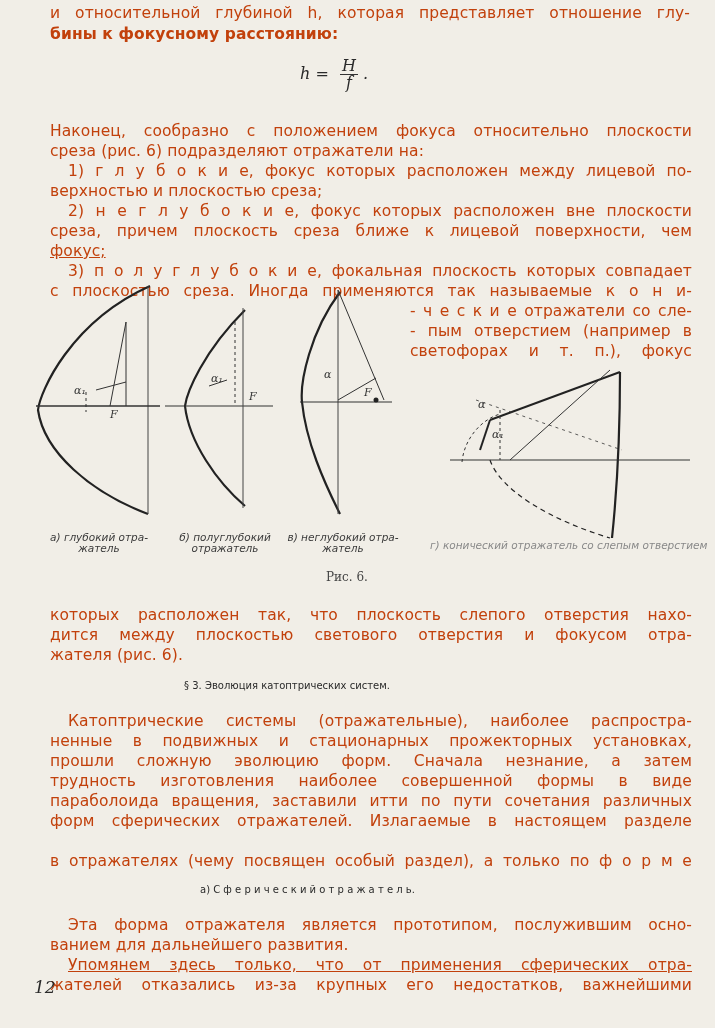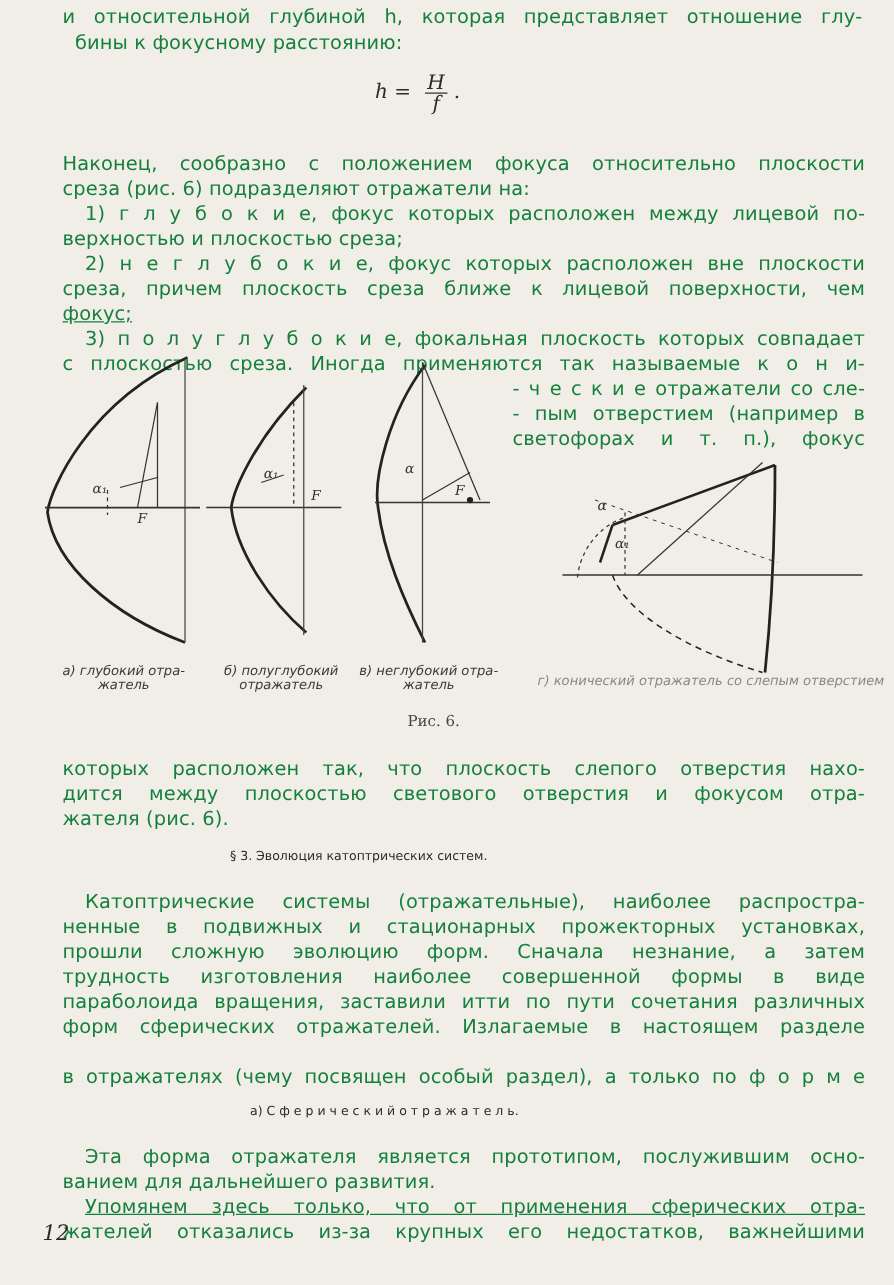--- a/index.html
+++ b/index.html
@@ -6,40 +6,40 @@
   body {
     width:715px; height:1028px; overflow:hidden;
     background:#f1eee7;
     font-family:"DejaVu Sans", sans-serif;
     color:#2a2a2a;
     position:relative;
   }
   .page { position:absolute; left:0; top:0; width:715px; height:1028px; }
   .t {
     position:absolute; white-space:nowrap; font-size:15.5px; line-height:18px;
-    color:#15803d; letter-spacing:0.1px;
+    color:#c2410c; letter-spacing:0.1px;
   }
   .j { text-align:justify; text-align-last:justify; white-space:normal; }
   .formula { position:absolute; left:300px; top:58px; font-family:"DejaVu Serif", serif; font-style:italic; font-size:16px; }
   .frac { display:inline-block; vertical-align:middle; text-align:center; margin-left:6px; }
   .frac span { display:block; line-height:16px; padding:0 2px; }
   .frac .num { border-bottom:1px solid #333; }
   .heading { position:absolute; font-size:10px; }
   .caption { position:absolute; font-style:italic; font-size:10.5px; line-height:11px; color:#3a3a3a; text-align:center; font-family:"DejaVu Sans", sans-serif; }
   .figcap { position:absolute; font-family:"DejaVu Serif", serif; font-size:12px; color:#444; }
   .pageno { position:absolute; left:34px; top:977px; font-family:"DejaVu Serif", serif; font-style:italic; font-size:17px; }
   svg { position:absolute; overflow:visible; }
 </style>
 </head>
 <body>
 
 <div class="page">
 
   <div class="t j" style="left:50px;top:4px;width:640px;">и относительной глубиной h, которая представляет отношение глу-</div>
-  <div class="t" style="left:60px;top:25px;">бины к фокусному расстоянию:</div>
+  <div class="t" style="left:50px;top:25px;font-weight:bold;">бины к фокусному расстоянию:</div>
 
   <div class="formula">
     <span>h =</span>
     <span class="frac">
       <span class="num">H</span>
       <span class="den">f</span>
     </span>
     <span>.</span>
   </div>
 

